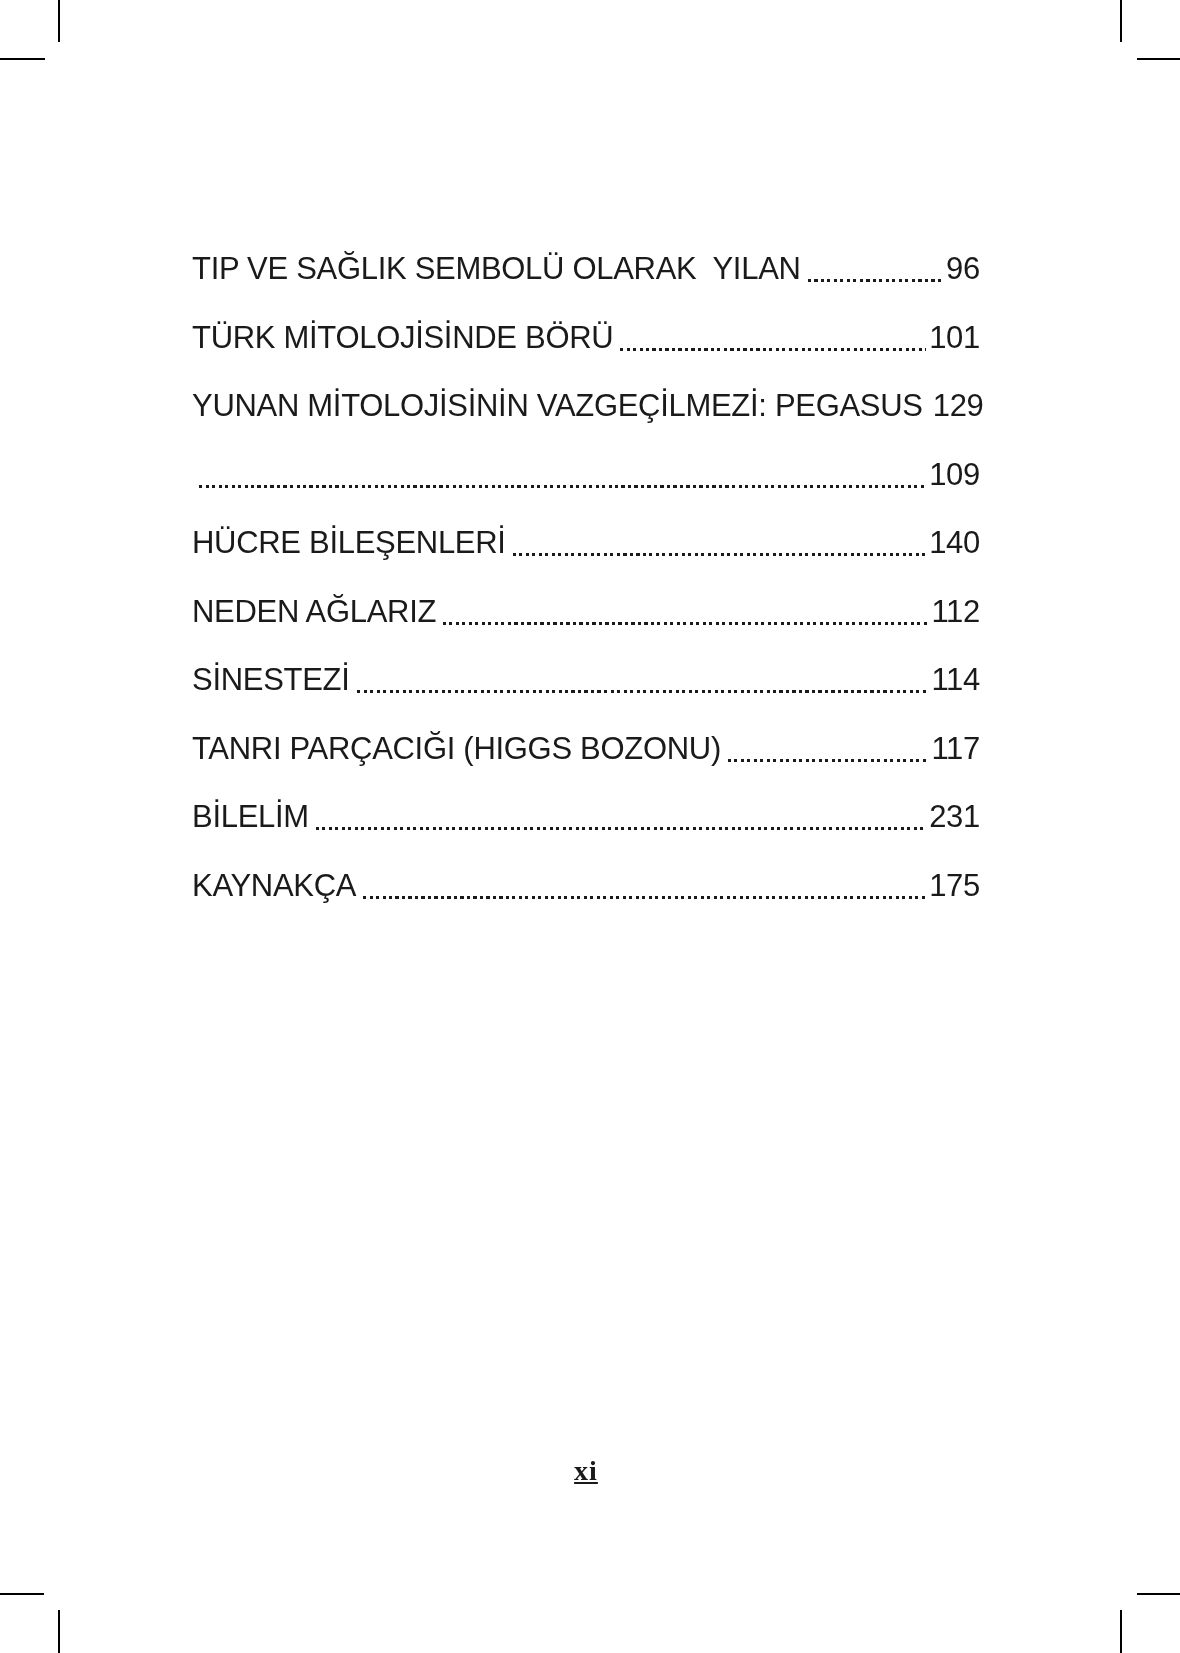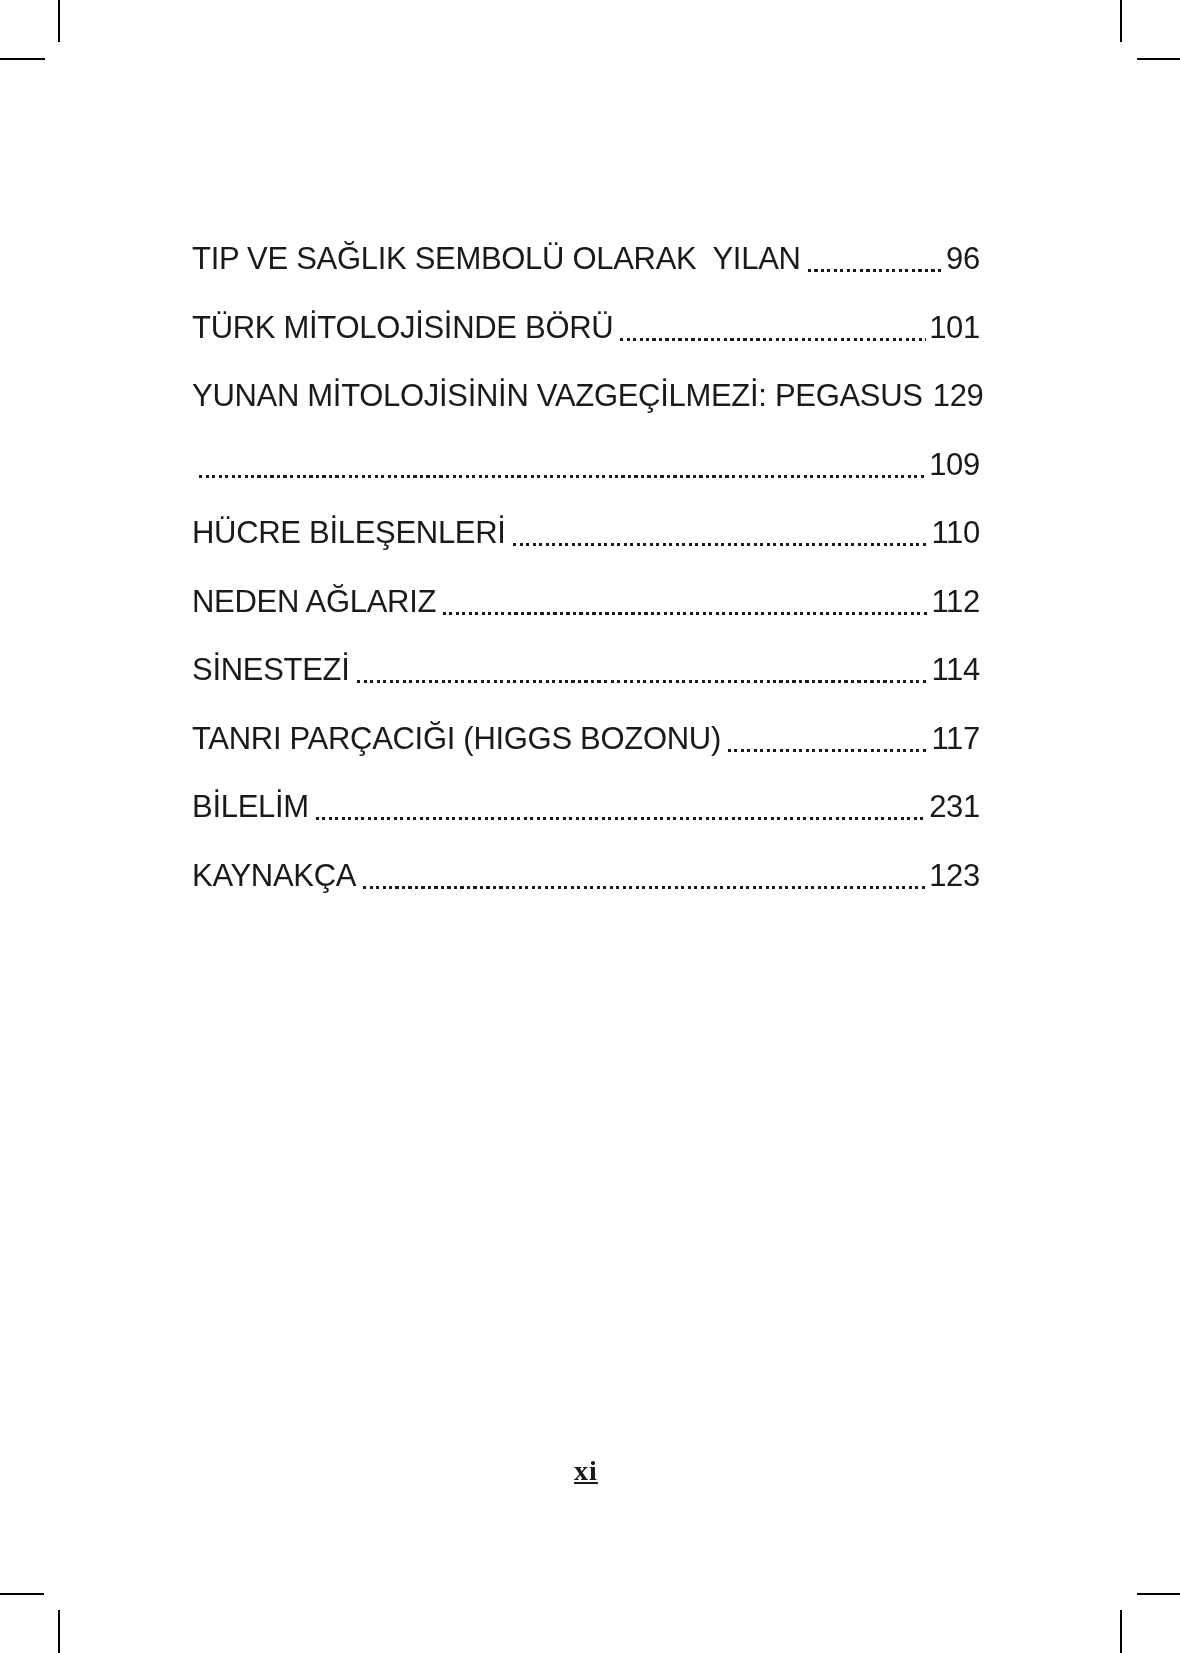--- a/index.html
+++ b/index.html
@@ -25,21 +25,21 @@
   .crop.tr-h { left: 1137px; top: 58px;    width: 43px; height: 2px;  }
   .crop.bl-h { left: 0;      top: 1593px;  width: 44px; height: 2px;  }
   .crop.bl-v { left: 58px;   top: 1610px;  width: 2px;  height: 43px; }
   .crop.br-h { left: 1137px; top: 1593px;  width: 43px; height: 2px;  }
   .crop.br-v { left: 1120px; top: 1610px;  width: 2px;  height: 43px; }
 
   
   .toc {
     position: absolute;
     left: 192px;
-    top: 241px;
+    top: 251px;
     width: 788px;
   }
   .toc-row {
     display: flex;
     align-items: baseline;
     height: 36px;
     line-height: 36px;
     margin-bottom: 32.5px;
     font-size: 31px;
     letter-spacing: -0.3px;
@@ -105,21 +105,21 @@
         <span class="leader"></span>
         <span class="pagenum">129</span>
       </div>
       <div class="toc-row">
         <span class="leader"></span>
         <span class="pagenum">109</span>
       </div>
       <div class="toc-row">
         <span class="title">HÜCRE BİLEŞENLERİ</span>
         <span class="leader"></span>
-        <span class="pagenum">110</span>
+        <span class="pagenum">140</span>
       </div>
       <div class="toc-row">
         <span class="title">NEDEN AĞLARIZ</span>
         <span class="leader"></span>
         <span class="pagenum">112</span>
       </div>
       <div class="toc-row">
         <span class="title">SİNESTEZİ</span>
         <span class="leader"></span>
         <span class="pagenum">114</span>
@@ -130,19 +130,19 @@
         <span class="pagenum">117</span>
       </div>
       <div class="toc-row">
         <span class="title">BİLELİM</span>
         <span class="leader"></span>
         <span class="pagenum">231</span>
       </div>
       <div class="toc-row">
         <span class="title">KAYNAKÇA</span>
         <span class="leader"></span>
-        <span class="pagenum">123</span>
+        <span class="pagenum">175</span>
       </div>
     </main>
 
   <div class="folio">xi</div>
 
 </div>
 
 </body></html>

